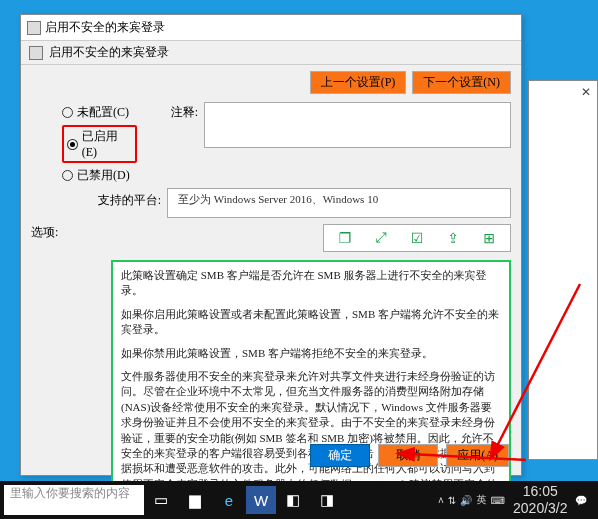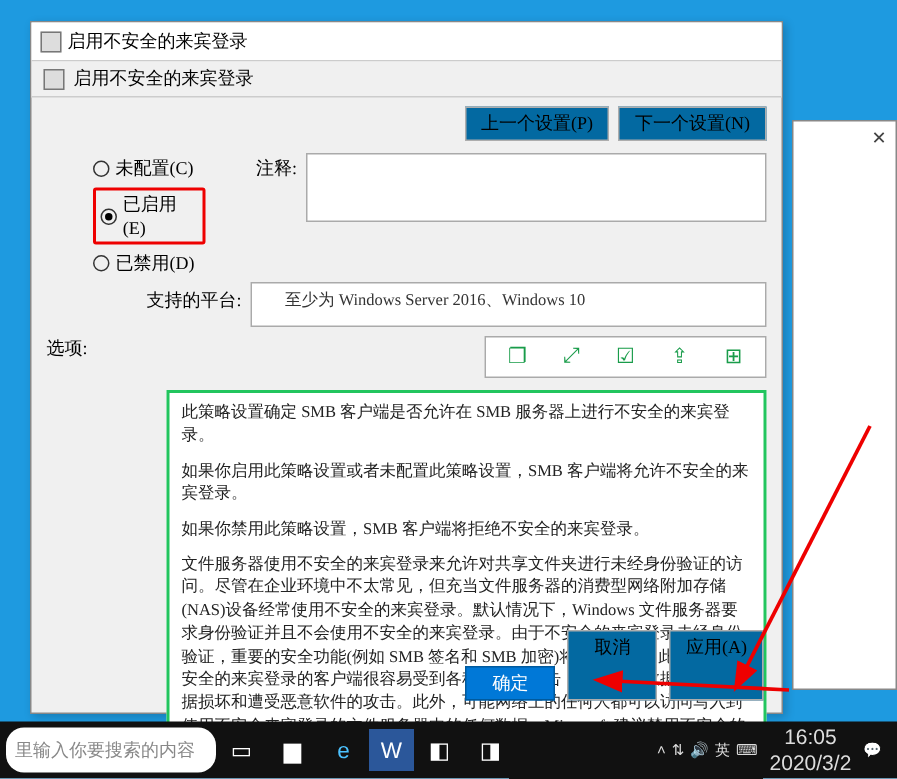--- a/index.html
+++ b/index.html
@@ -38,32 +38,31 @@
     background:#f0f0f0;
     border-bottom:1px solid #ccc;
   }
   .section-header .icon { width:14px; height:14px; border:1px solid #777; background:#ddd; }
   .toprow {
     display:flex; justify-content:flex-end; gap:6px;
     padding: 6px 10px 4px;
   }
   .btn {
     padding: 2px 10px;
-    background:#0369a1;
+    background:#f97316;
     border:1px solid #adadad;
     font-size:12px;
     min-width:60px;
     text-align:center;
     cursor:pointer;
   }
   .btn-primary {
     background:#0078d7;
     border-color:#005a9e;
     color:#fff;
-    margin-top:24px;
   }
   .body-row {
     display:flex;
     padding: 4px 10px 2px;
     gap: 6px;
     margin-left: 31px;
   }
   .radio-col {
     width: 75px;
     display:flex; flex-direction:column; gap:4px;
@@ -77,21 +76,21 @@
   .comment-box {
     flex:1;
     height: 46px;
     background:#fff;
     border:1px solid #aaa;
   }
   .platform-row { display:flex; padding: 2px 10px; gap:6px; align-items:flex-start; }
   .platform-row .label-col { width: 130px; text-align:right; padding-top:4px; }
   .platform-box {
     flex:1; height:30px; background:#fff; border:1px solid #aaa;
-    padding:3px 22px; font-size:11px; color:#333; overflow:hidden;
+    padding:3px 10px; font-size:11px; color:#333; overflow:hidden;
   }
   .options-row { display:flex; padding: 4px 10px; gap:20px; }
   .icon-tray {
     border:1px solid #aaa;
     background:#fff;
     display:flex; gap:18px;
     padding:4px 12px;
     margin-left:auto;
   }
   .tray-icon {
@@ -127,23 +126,22 @@
   .taskbar {
     position:absolute;
     left:0; bottom:0; width:598px; height:38px;
     background:#111;
     display:flex; align-items:center;
     padding:0 4px;
     color:#ddd;
   }
   .taskbar .search {
     width:140px; height:30px; background:#fff; color:#888;
-    display:flex; align-items:center; padding:0 6px;
+    display:flex; align-items:flex-start; padding:0 6px;
     font-size:12px;
-    border-radius:12px;
   }
   .tb-icon {
     width:34px; height:32px;
     display:flex; align-items:center; justify-content:center;
     color:#fff; font-size:15px;
   }
   .sys-tray {
     margin-left:auto; display:flex; align-items:center; gap:4px;
     font-size:10px; color:#ddd;
     padding-right:6px;

